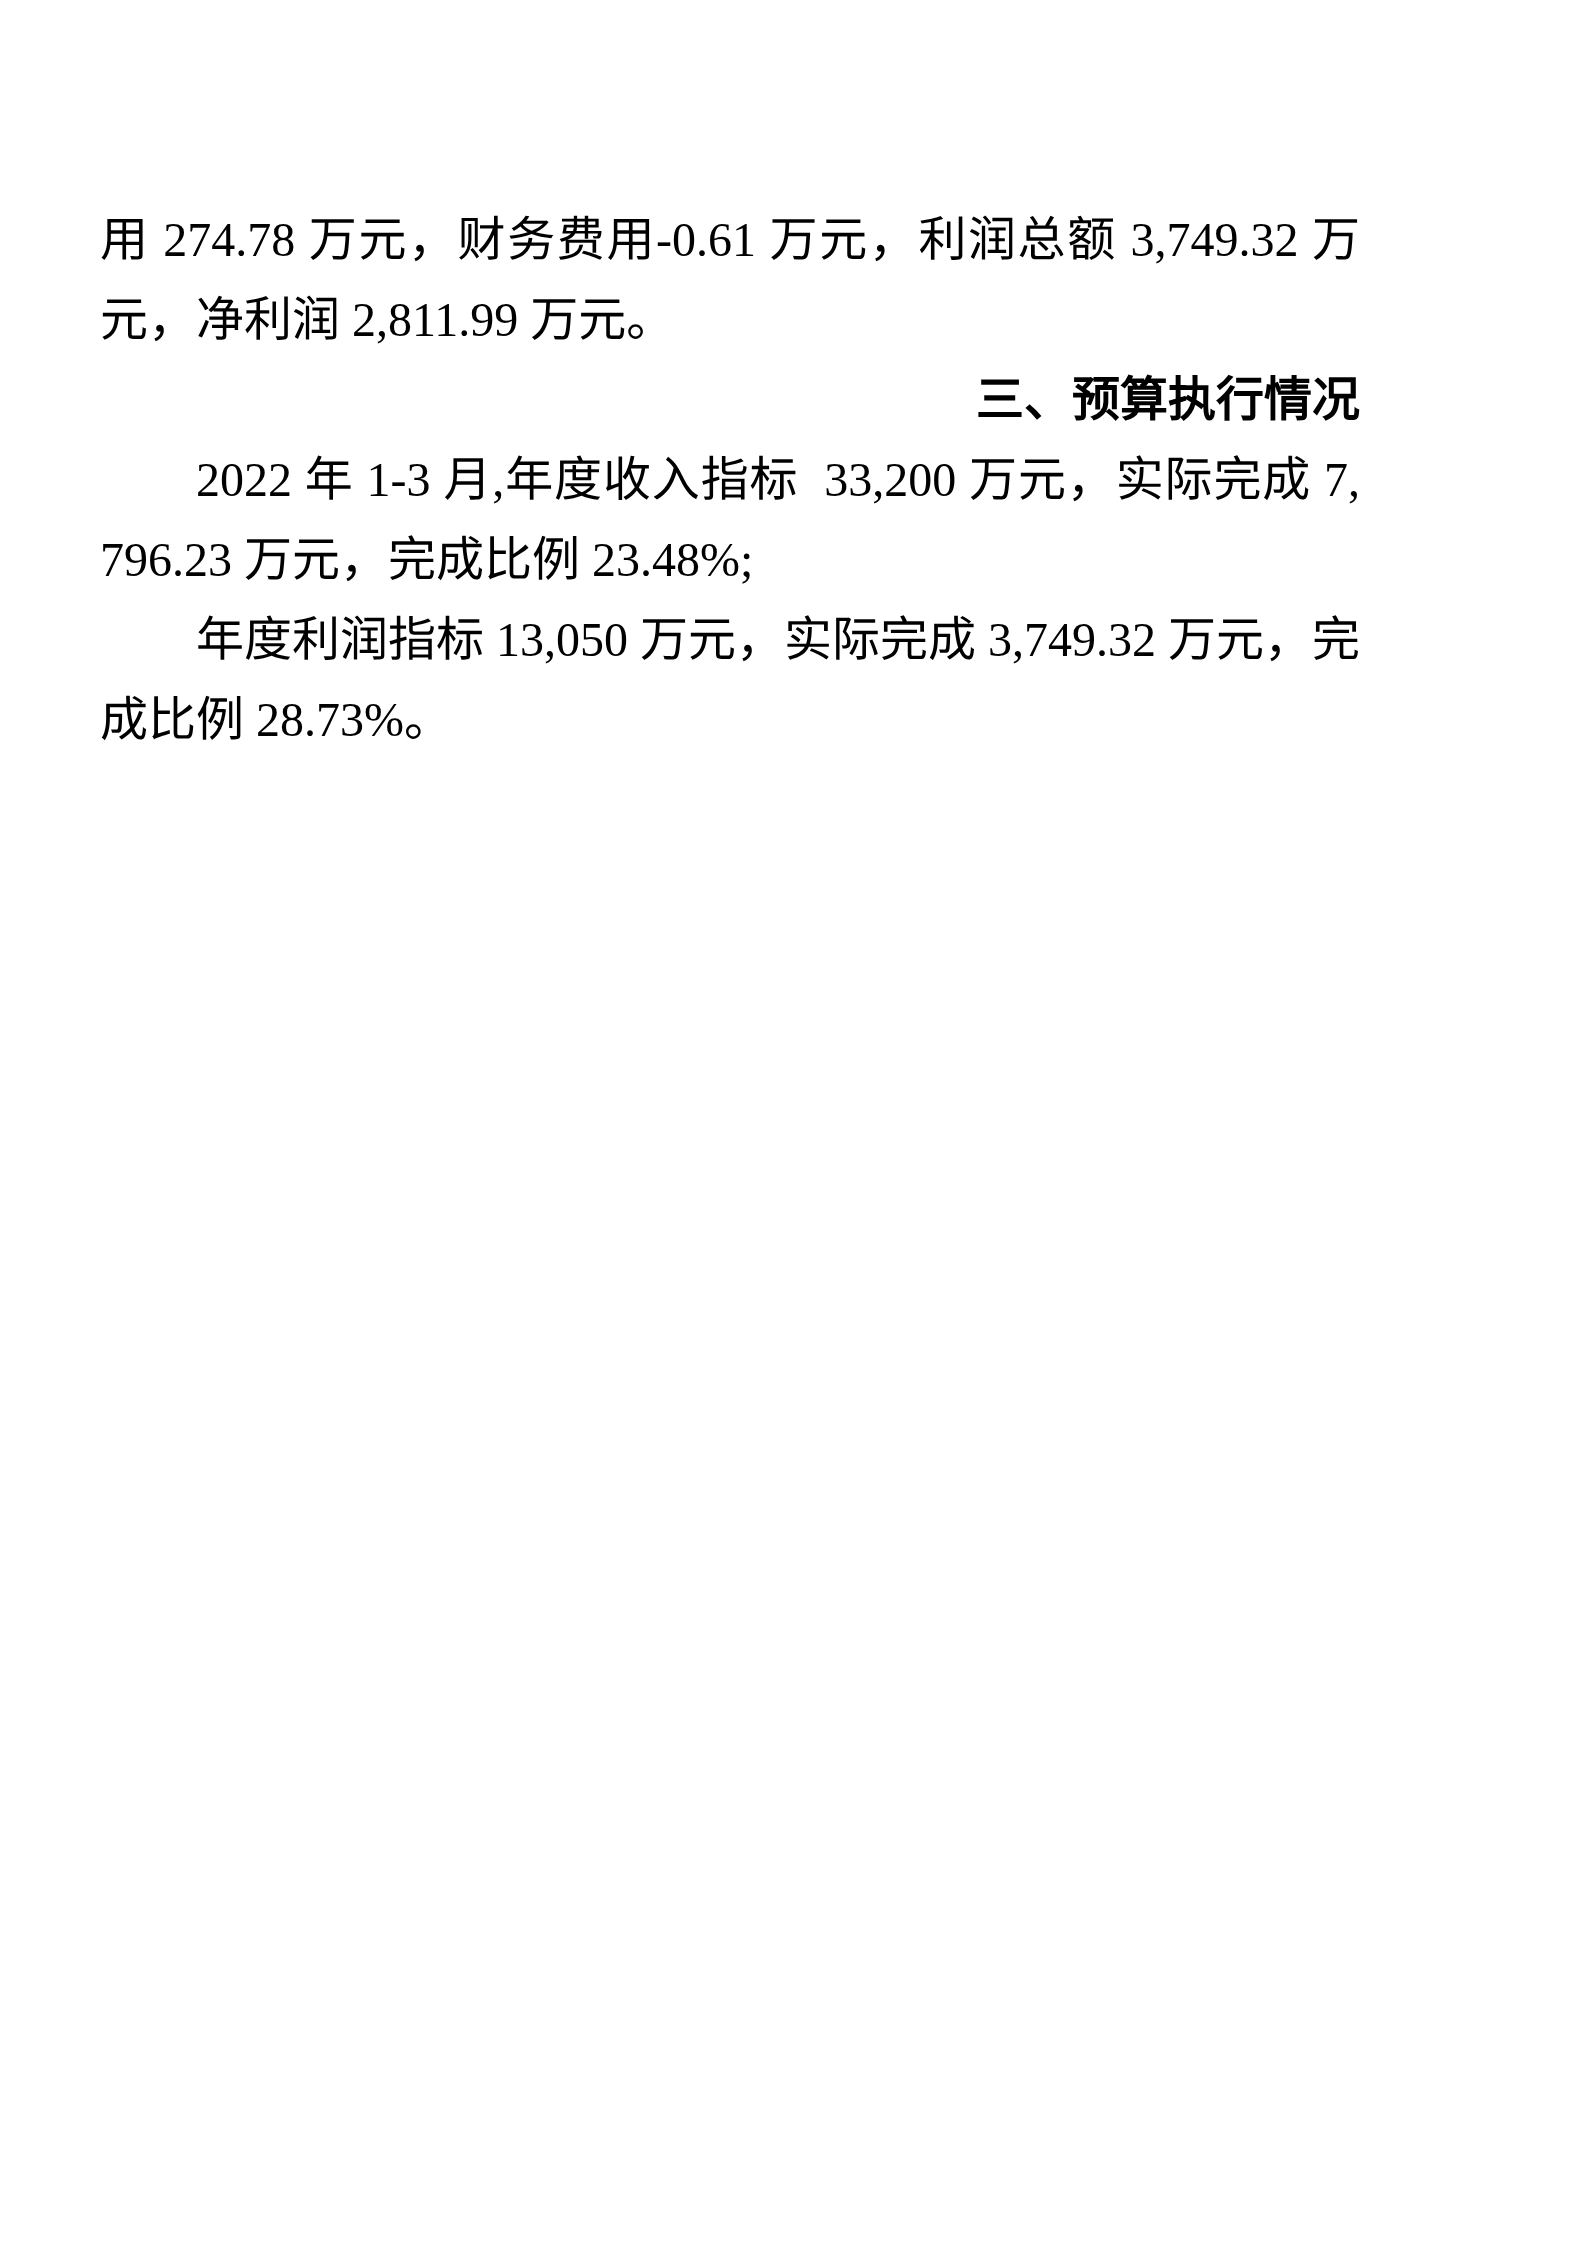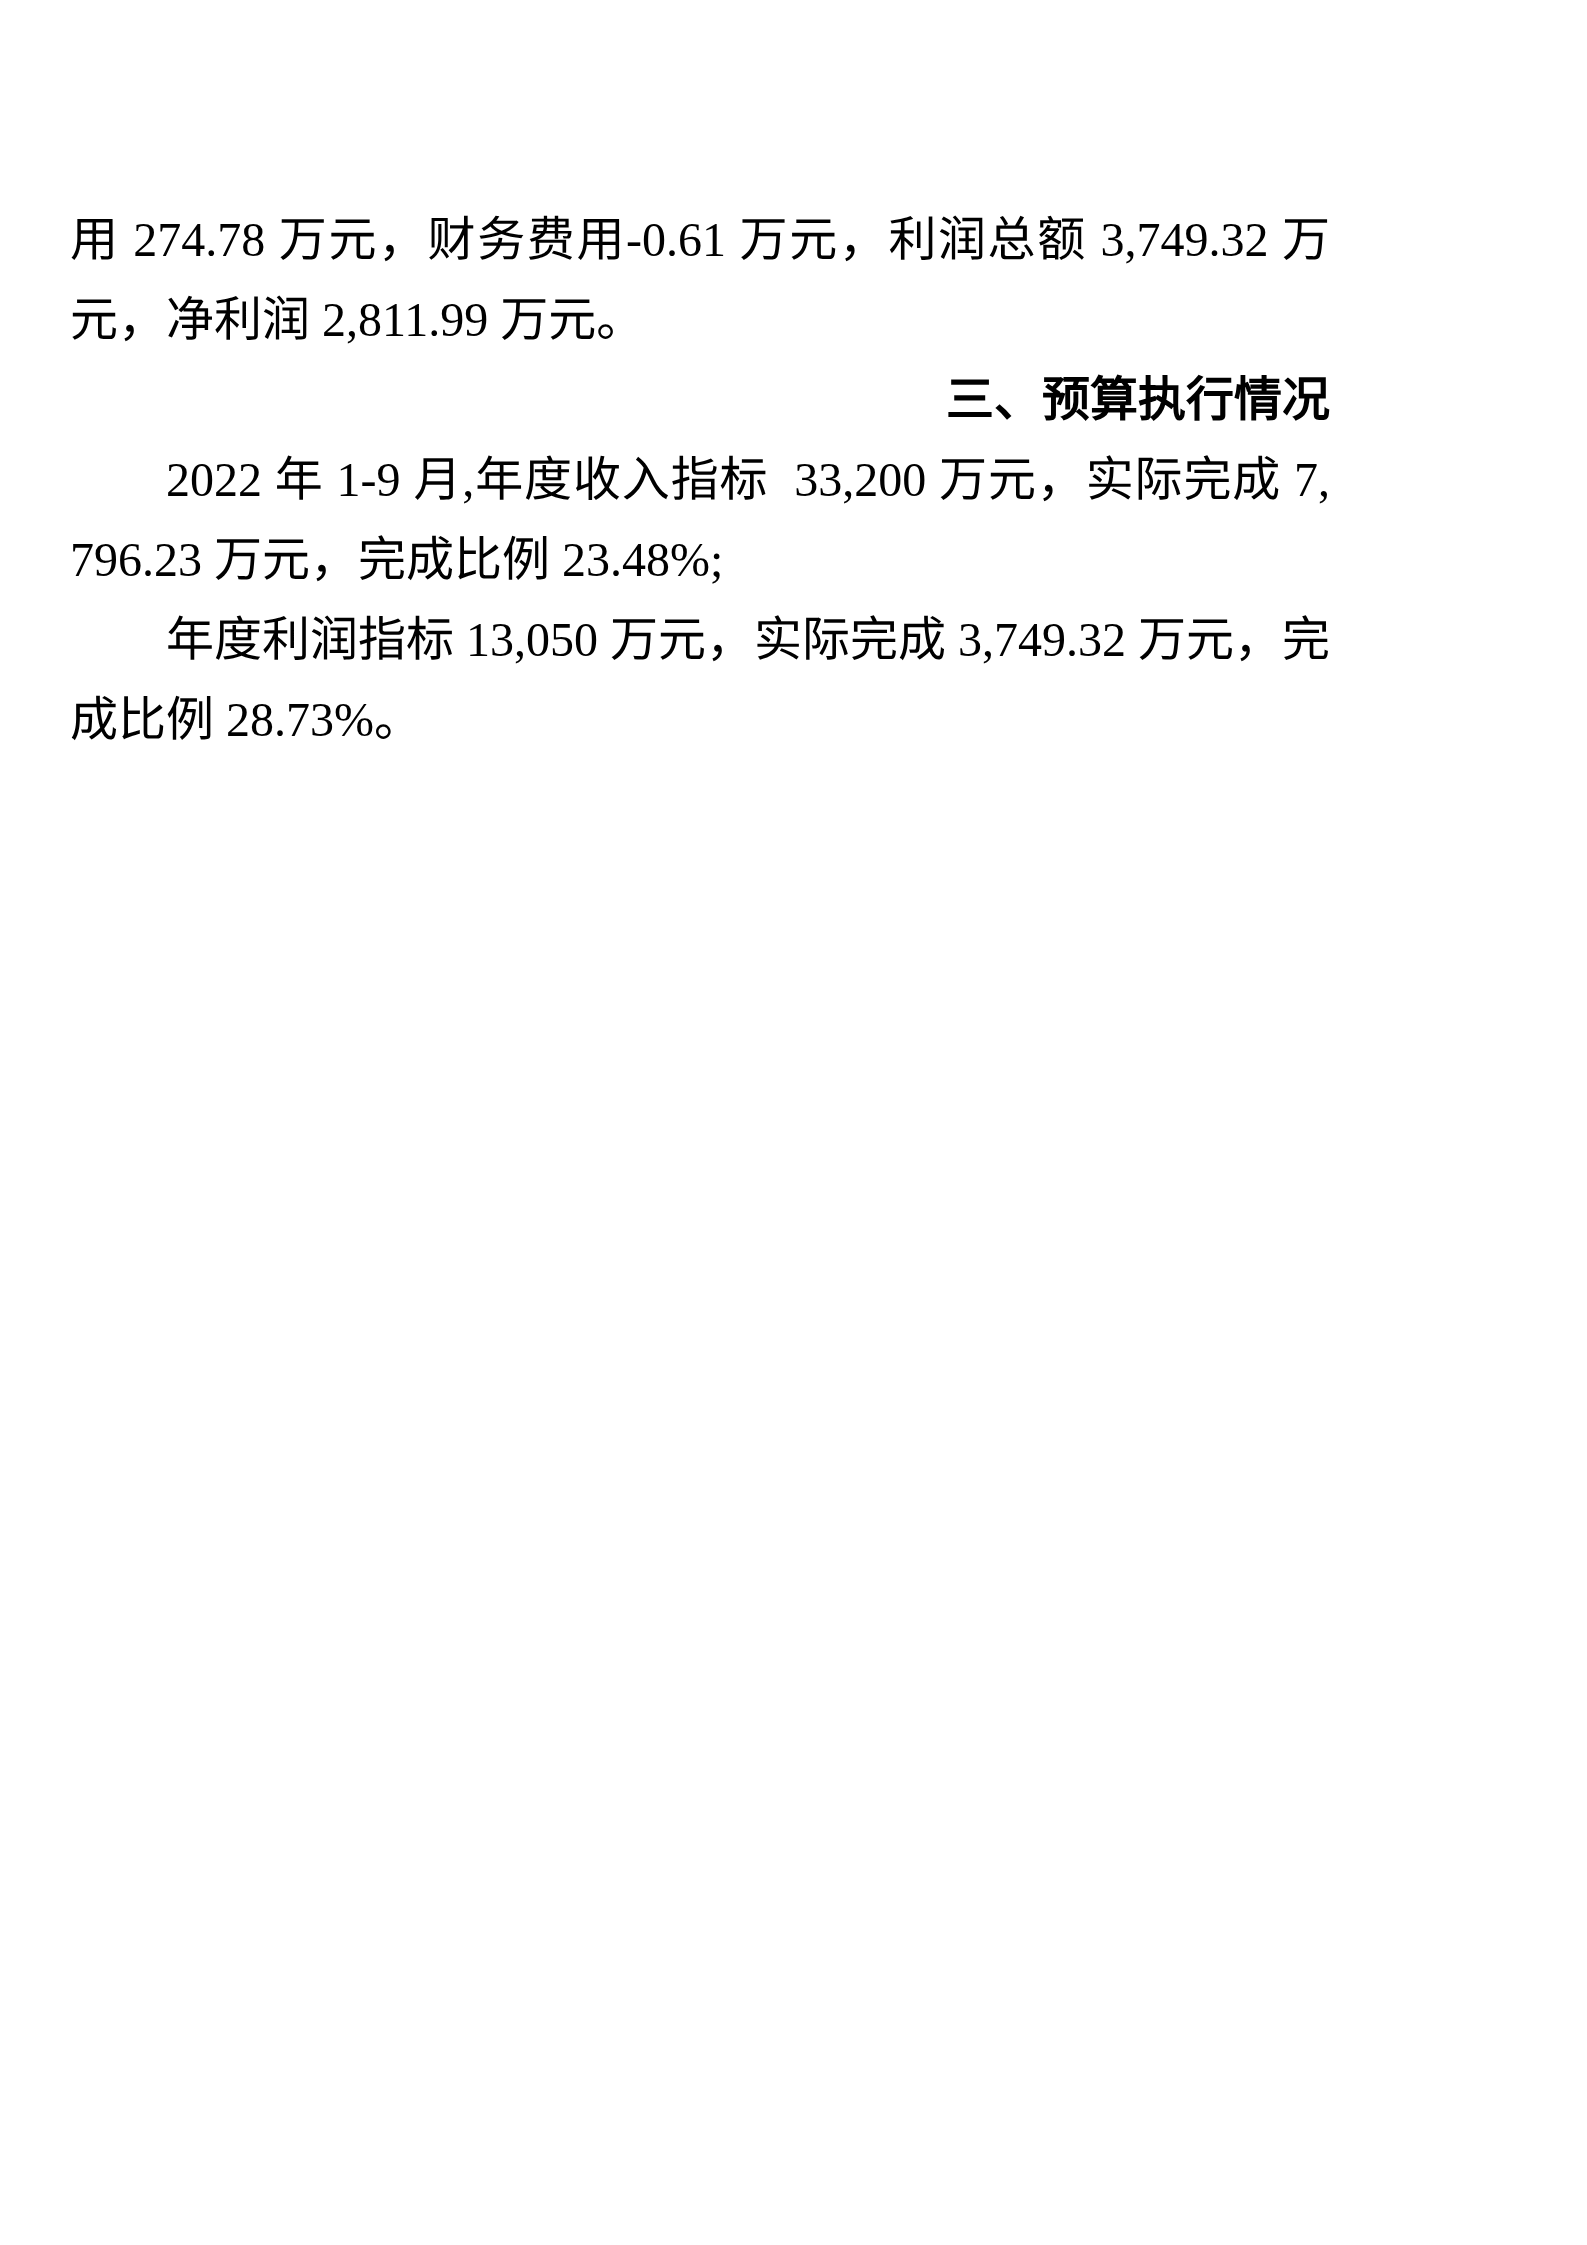--- a/index.html
+++ b/index.html
@@ -6,21 +6,21 @@
     margin: 0;
     padding: 0;
     background: #ffffff;
   }
   .page {
     position: relative;
     width: 1587px;
     height: 2245px;
     background: #ffffff;
     box-sizing: border-box;
-    padding: 200px 157px 0 70px;
+    padding: 200px 157px 0 100px;
     color: #000000;
     font-family: "Liberation Serif", "DejaVu Serif", serif;
     overflow: hidden;
   }
   .doc-body {
     width: 1260px;
   }
   .para {
     margin: 0;
     font-size: 48px;
@@ -44,16 +44,16 @@
     font-family: "Liberation Sans", "DejaVu Sans", sans-serif;
   }
 </style>
 </head>
 <body>
 
 <div class="page">
   <div class="doc-body">
       <div class="para">用 274.78 万元，财务费用-0.61 万元，利润总额 3,749.32 万元，净利润 2,811.99 万元。</div>
       <div class="heading">三、预算执行情况</div>
-      <div class="para indent">2022 年 1-9 月,年度收入指标  33,200 万元，实际完成 7,796.23 万元，完成比例 23.48%;</div>
+      <div class="para indent">2022 年 1-3 月,年度收入指标  33,200 万元，实际完成 7,796.23 万元，完成比例 23.48%;</div>
       <div class="para indent">年度利润指标 13,050 万元，实际完成 3,749.32 万元，完成比例 28.73%。</div>
     </div>
 </div>
 
 </body></html>

